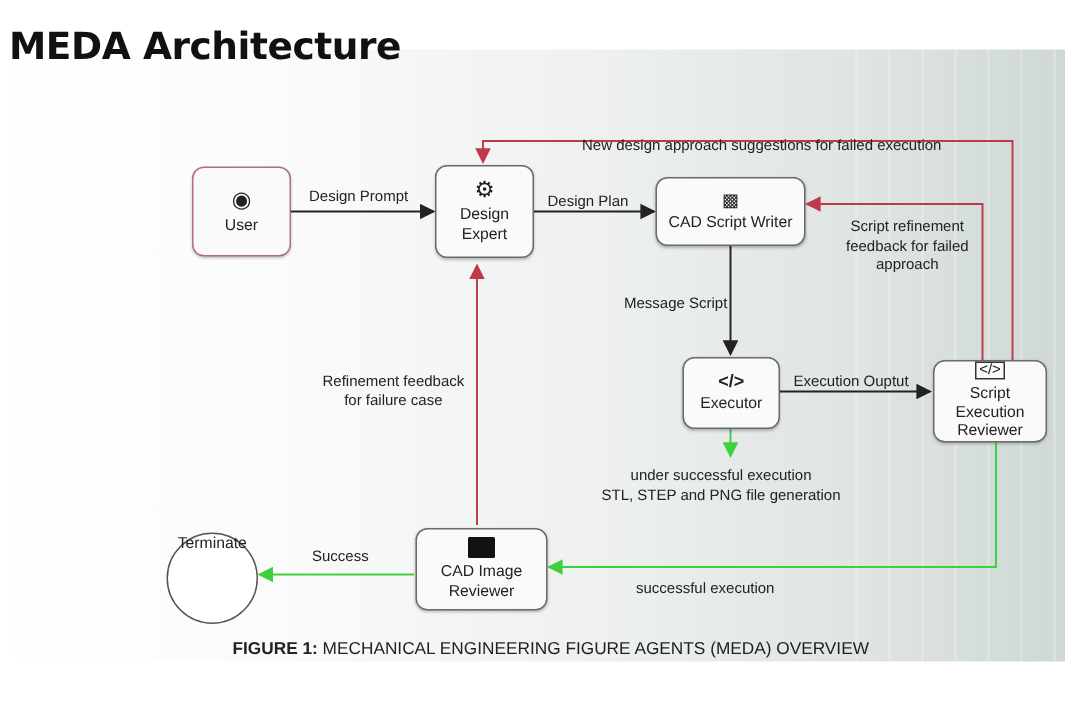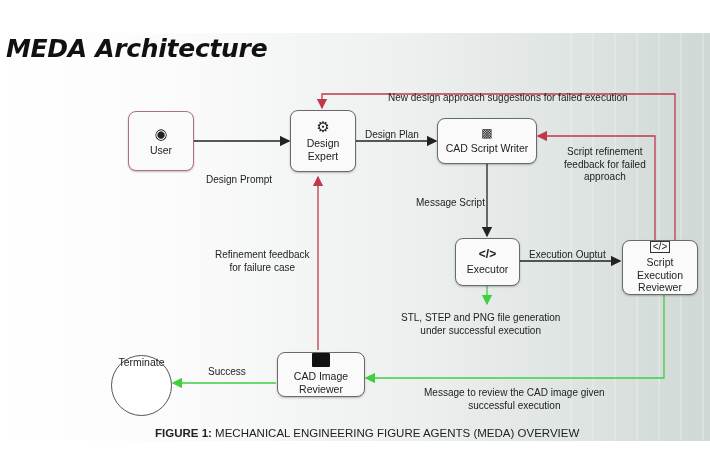--- a/index.html
+++ b/index.html
@@ -1,17 +1,17 @@
 <!DOCTYPE html>
 <html><head>
 <meta charset="utf-8">
 <style>
   html, body { margin:0; padding:0; }
   body { width:710px; height:474px; position:relative; overflow:hidden; background:#ffffff; font-family:"Liberation Sans", sans-serif; }
-  .title { position:absolute; left:6px; top:34px; font-family:"DejaVu Sans", sans-serif; font-weight:bold; font-size:25px; color:#111; letter-spacing:-0.3px;font-style:italic; }
+  .title { position:absolute; left:6px; top:16px; font-family:"DejaVu Sans", sans-serif; font-weight:bold; font-size:25px; color:#111; letter-spacing:-0.3px; }
   .panel { position:absolute; left:0; top:33px; width:710px; height:408px;
     background: linear-gradient(90deg, #ffffff 0%, #fbfbfb 25%, #eef1f0 55%, #dfe5e3 80%, #cfd8d5 100%); }
   .panel-deco { position:absolute; left:560px; top:33px; width:150px; height:408px; opacity:0.35;
     background: repeating-linear-gradient(90deg, transparent 0 10px, rgba(255,255,255,0.6) 10px 12px, transparent 12px 22px); }
   svg.wires { position:absolute; left:0; top:0; width:710px; height:474px; }
   .node { position:absolute; box-sizing:border-box; border:1.5px solid #6a6a6a; border-radius:8px; background:#fafafa;
     display:flex; flex-direction:column; align-items:center; justify-content:center; text-align:center; font-size:10.5px; color:#222; line-height:1.2; box-shadow:0 1px 2px rgba(0,0,0,0.25); }
   .node.user { border-color:#b0707a; }
   .node .icon { font-size:15px; line-height:1; margin-bottom:3px; color:#222; }
   .circle { position:absolute; box-sizing:border-box; border:1.5px solid #555; border-radius:50%; background:#fff; display:flex; justify-content:center; font-size:10.5px; color:#222; }
@@ -74,47 +74,46 @@
   <span class="icon" style="font-weight:bold; font-size:12px;">&lt;/&gt;</span>
   <span>Executor</span>
 </div>
 
 <div class="node" style="left:622px; top:240px; width:76px; height:55px;">
   <span class="icon" style="font-size:10px; border:1px solid #333; padding:0 2px;">&lt;/&gt;</span>
   <span>Script Execution</span>
   <span>Reviewer</span>
 </div>
 
-<div class="node" style="left:277px; top:352px; width:88px; height:45px;">
+<div class="node" style="left:277px; top:352px; width:88px; height:55px;">
   <span class="icon" style="display:inline-block; width:18px; height:14px; background:#111; border-radius:1px; font-size:0;"></span>
   <span>CAD Image</span>
   <span>Reviewer</span>
 </div>
 
 <div class="circle" style="left:111px; top:355px; width:61px; height:61px;">
   <span>Terminate</span>
 </div>
 
-<div class="lbl" style="left:206px; top:126px;margin-top:48px;">Design Prompt</div>
+<div class="lbl" style="left:206px; top:126px;">Design Prompt</div>
 <div class="lbl" style="left:365px; top:129px;">Design Plan</div>
 <div class="lbl" style="left:416px; top:197px;">Message Script</div>
 <div class="lbl" style="left:529px; top:249px;">Execution Ouptut</div>
 <div class="lbl" style="left:388px; top:92px;">New design approach suggestions for failed execution</div>
 <div class="lbl" style="left:564px; top:146px;">
   <div>Script refinement</div>
   <div>feedback for failed</div>
   <div>approach</div>
 </div>
 <div class="lbl" style="left:215px; top:249px;">
   <div>Refinement feedback</div>
   <div>for failure case</div>
 </div>
 <div class="lbl" style="left:401px; top:312px;">
+  <div>under successful execution</div>
   <div>STL, STEP and PNG file generation</div>
-  <div>under successful execution</div>
 </div>
 <div class="lbl" style="left:424px; top:387px;">
-  <div>Message to review the CAD image given</div>
   <div>successful execution</div>
 </div>
 <div class="lbl" style="left:208px; top:366px;">Success</div>
 
 <div class="caption"><b>FIGURE 1:</b><span> MECHANICAL ENGINEERING FIGURE AGENTS (MEDA) OVERVIEW</span></div>
 
 </body></html>

